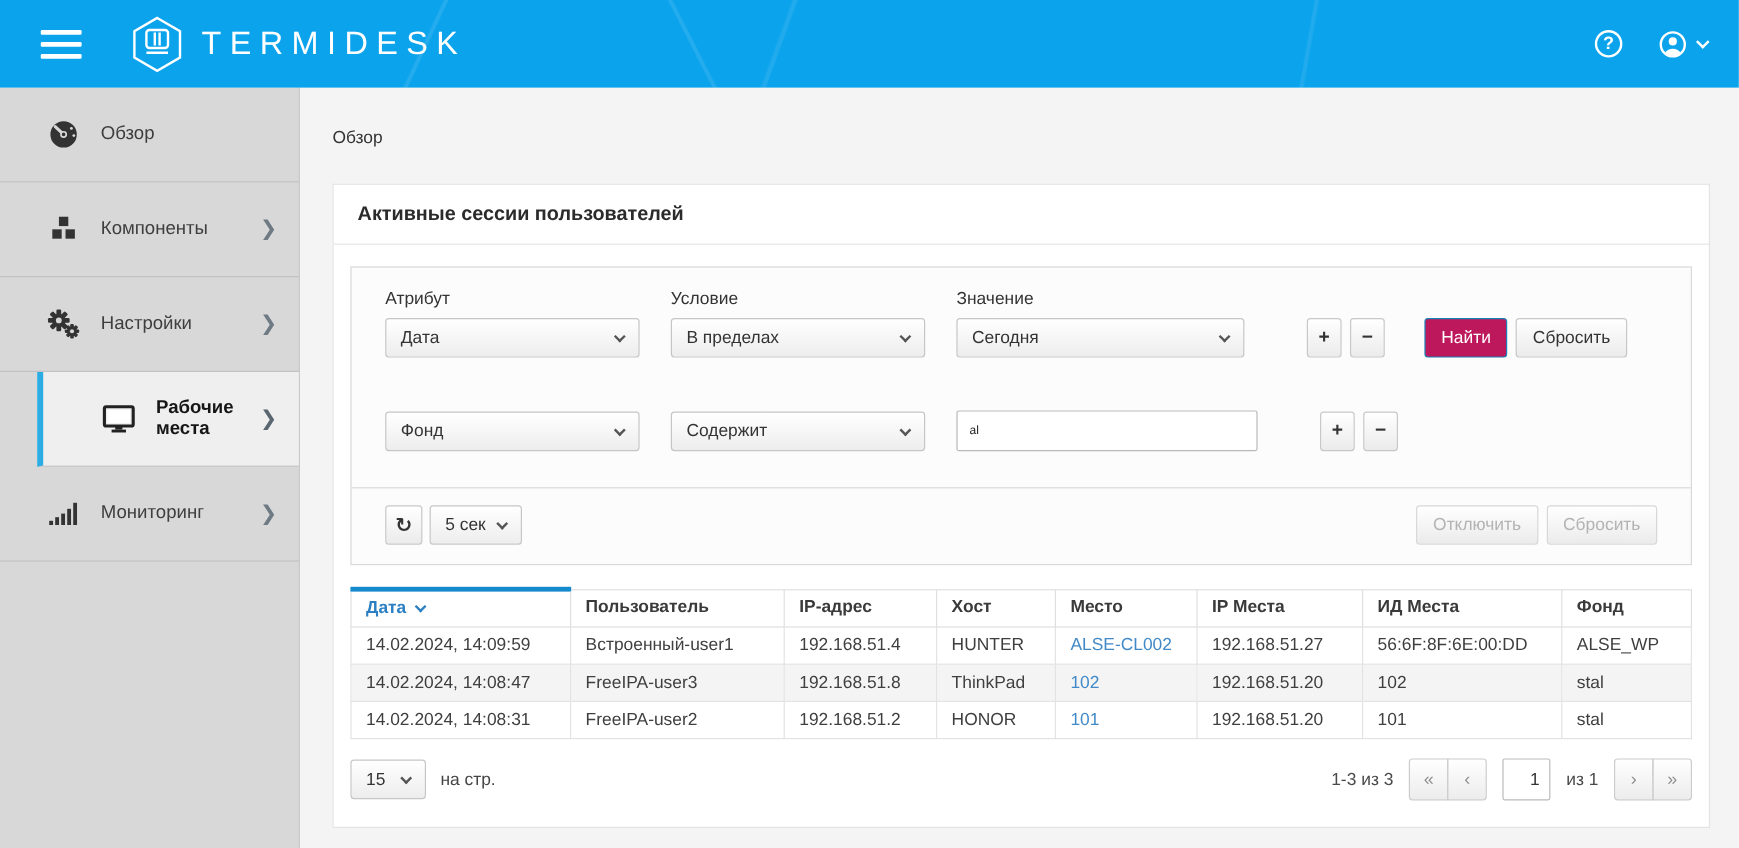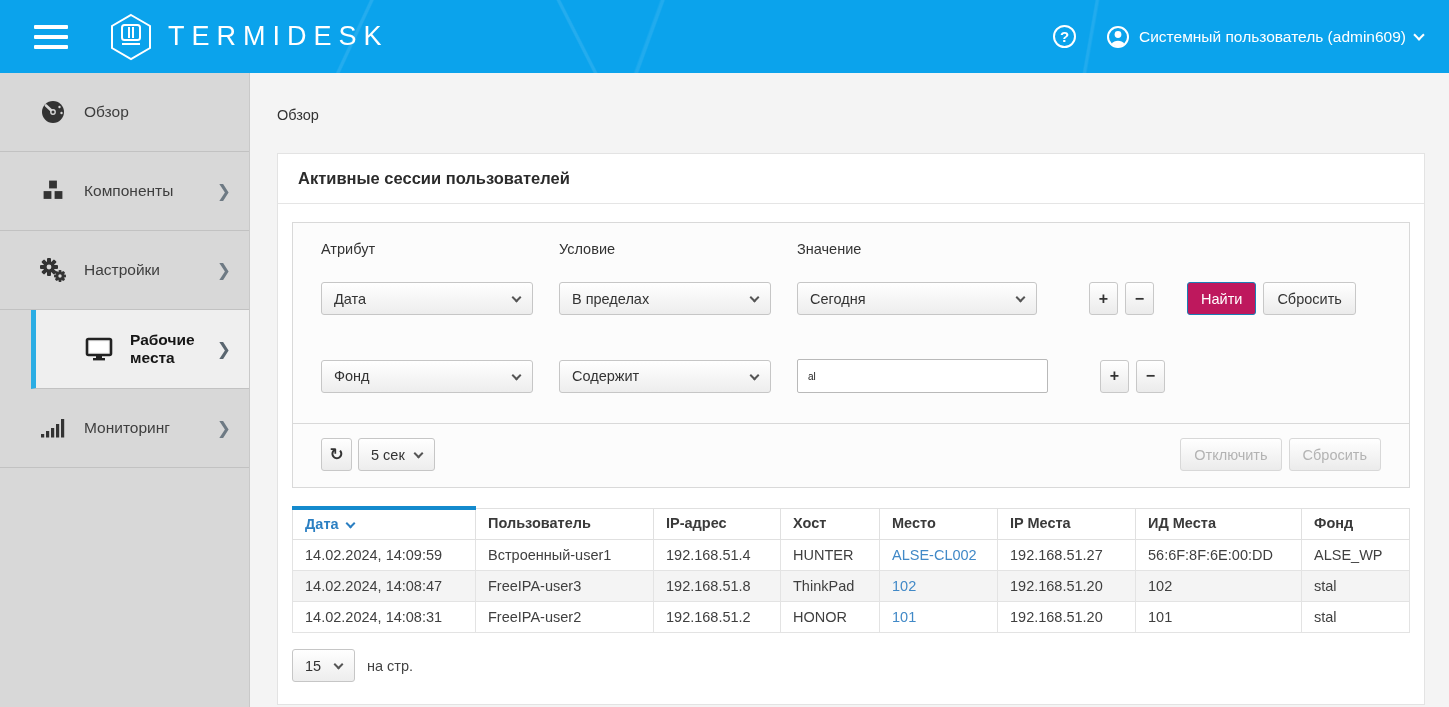--- a/index.html
+++ b/index.html
@@ -43,21 +43,21 @@
   .breadcrumb { font-size:14.5px; color:#333; }
 
   .panel { margin-top:30px; background:#fff; border:1px solid #e3e3e3; }
   .panel-header { padding:15px 20px; border-bottom:1px solid #e5e5e5; }
   .panel-title { font-size:16.5px; font-weight:bold; color:#2b2b2b; }
   .panel-body { padding:18px 14px 22px 14px; }
 
   
   .filter-box { border:1px solid #d9d9d9; background:#fcfcfc; }
   .filter-section { padding:18px 28px 30px 28px; }
-  .filter-labels { display:flex; gap:26px; margin-bottom:25px; font-size:14.5px; color:#333; }
+  .filter-labels { display:flex; gap:26px; margin-bottom:8px; font-size:14.5px; color:#333; }
   .fl-attr { width:212px; } .fl-cond { width:212px; } .fl-val { width:240px; }
   .filter-row { display:flex; gap:26px; align-items:center; }
   .filter-row + .filter-row { margin-top:44px; }
   .select { height:33px; border:1px solid #c6c6c6; border-radius:3px;
     background:linear-gradient(#ffffff,#ededed); display:flex; align-items:center;
     padding:0 12px; font-size:14.5px; color:#333; cursor:pointer; position:relative; }
   .select .sel-caret { position:absolute; right:12px; top:11px; width:7px; height:7px;
     border-left:2px solid #555; border-bottom:2px solid #555; transform:rotate(-45deg); }
   .w-attr { width:212px; } .w-cond { width:212px; } .w-val { width:240px; }
   .text-input { width:251px; height:33px; border:1px solid #b9b9b9; border-radius:2px;
@@ -124,21 +124,20 @@
     <span class="brand">TERMIDESK</span>
   </div>
   <div class="topbar-right">
     <div class="help-circle">?</div>
     <div class="user-chip">
       <svg width="24" height="24" viewBox="0 0 24 24">
         <circle cx="12" cy="12" r="10" fill="none" stroke="#fff" stroke-width="2"></circle>
         <circle cx="12" cy="9.5" r="3.4" fill="#fff"></circle>
         <path d="M5.5 19 A 8 8 0 0 1 18.5 19 A 10 10 0 0 1 5.5 19 Z" fill="#fff"></path>
       </svg>
-      <span>Системный пользователь (admin609)</span>
       <span class="caret-down"></span>
     </div>
   </div>
 </div>
 
 <div class="sidebar">
 
   <div class="side-item">
     <span class="s-icon">
       <svg width="28" height="26" viewBox="0 0 28 26">
@@ -344,17 +343,30 @@
         </tbody>
       </table>
 
       <div class="table-footer">
         <div class="select page-size">
           <span>15</span>
             <span class="sel-caret"></span>
         </div>
         <span class="per-page">на стр.</span>
 
+        <div class="pager">
+          <span class="range-label">1-3 из 3</span>
+          <div class="pager-group">
+            <button class="pager-btn">«</button>
+            <button class="pager-btn">‹</button>
+          </div>
+          <input class="page-input" value="1" style="">
+          <span class="of-pages">из 1</span>
+          <div class="pager-group">
+            <button class="pager-btn">›</button>
+            <button class="pager-btn">»</button>
+          </div>
+        </div>
       </div>
 
     </div>
   </div>
 </div>
 
 </body></html>

